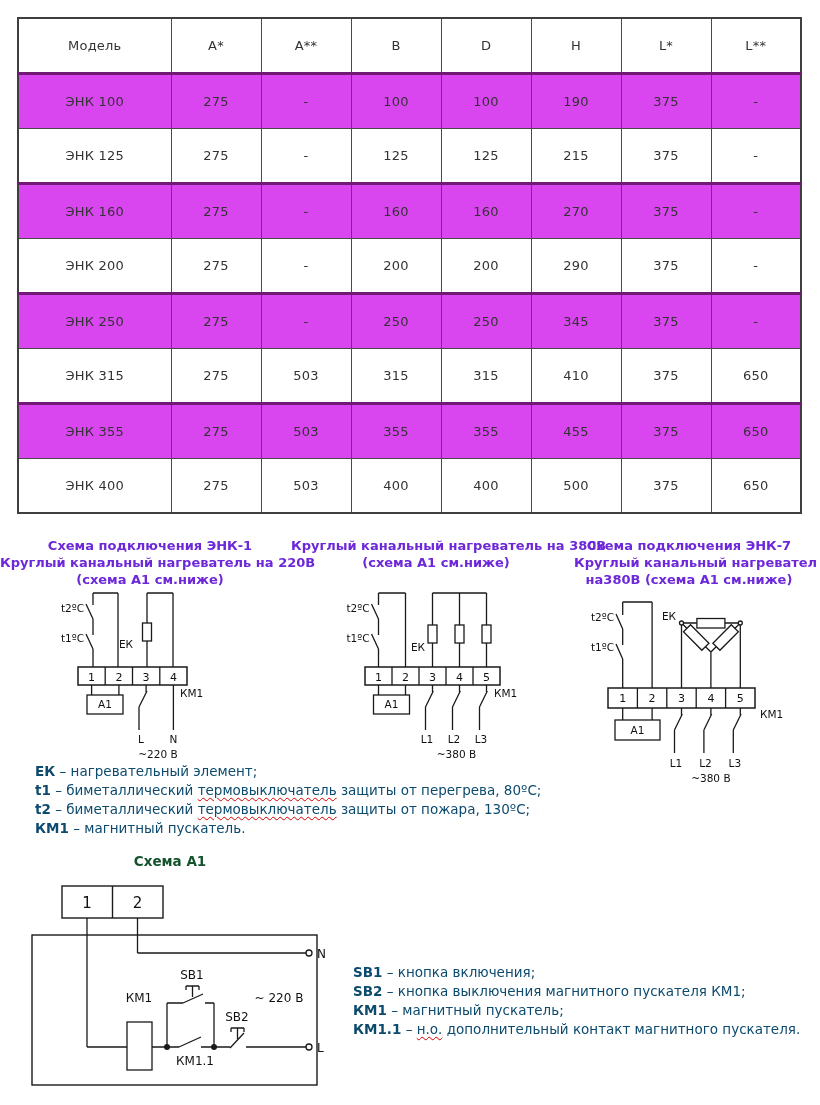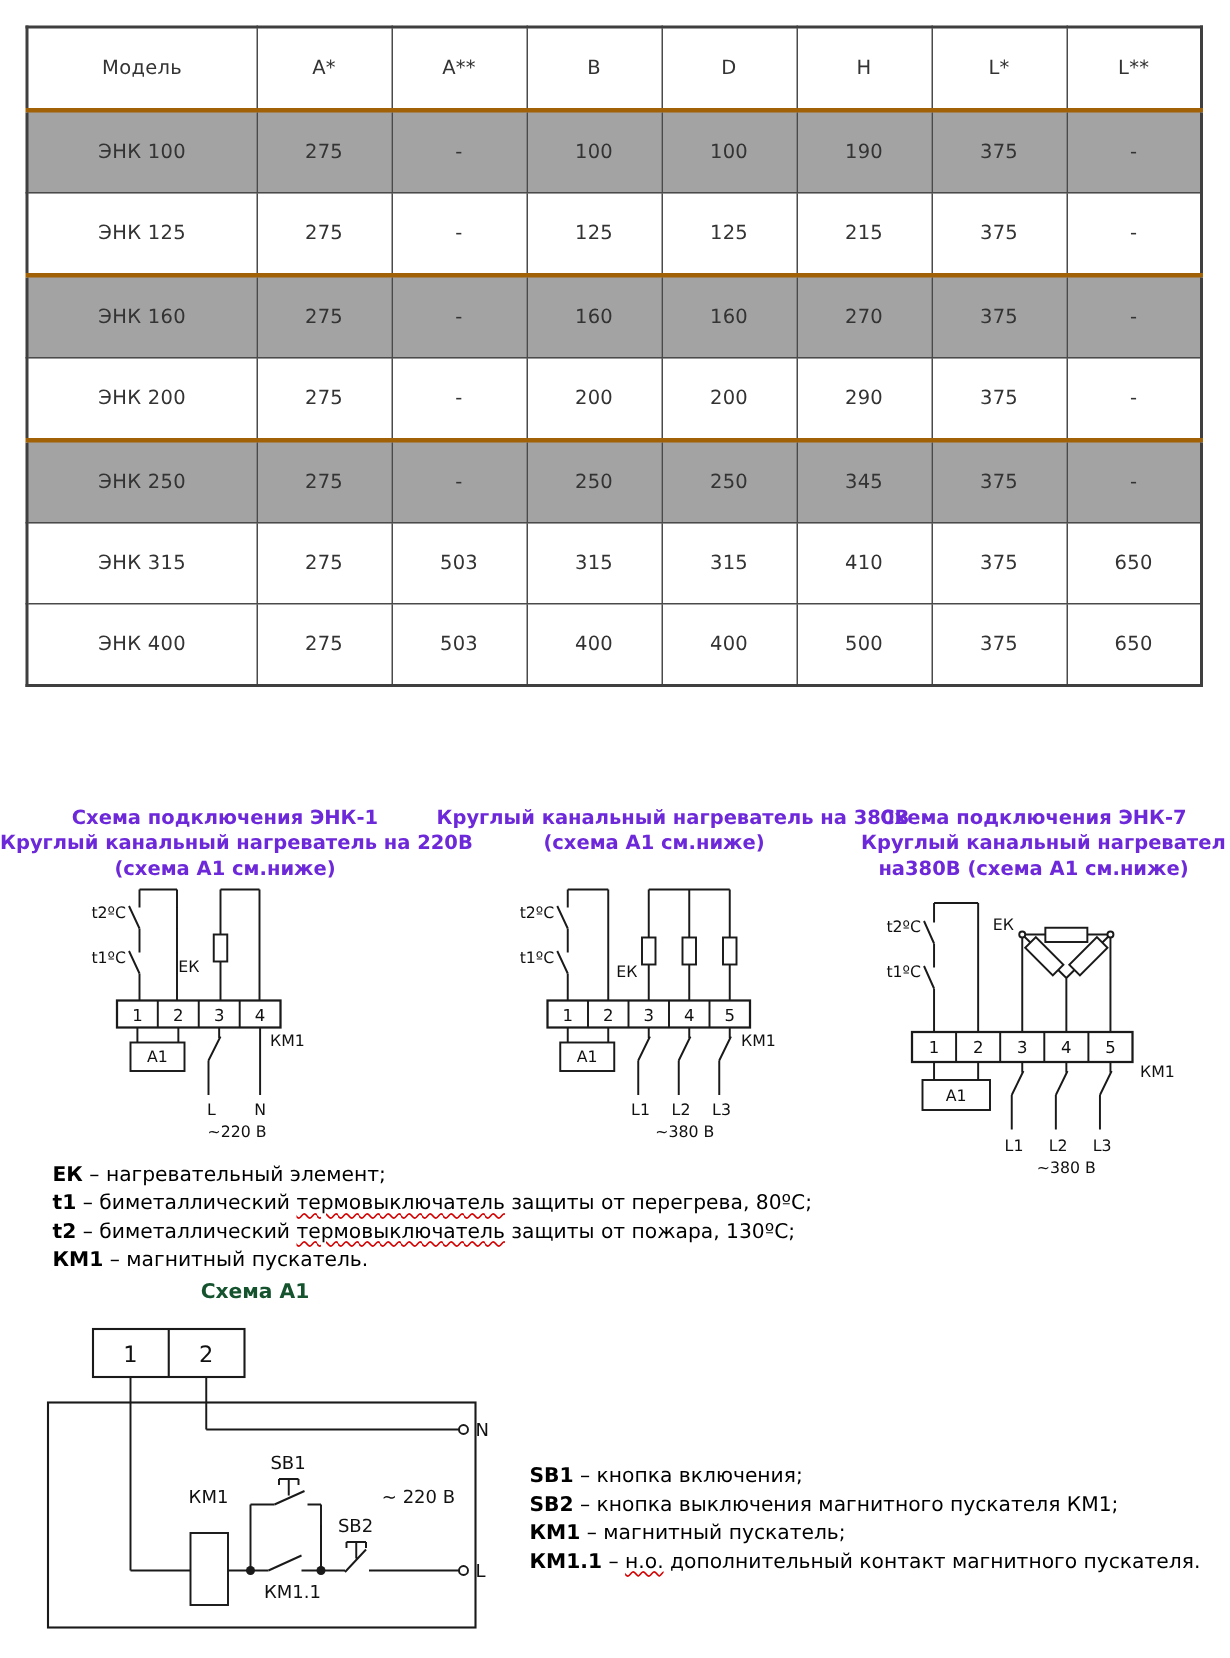--- a/index.html
+++ b/index.html
@@ -5,37 +5,37 @@
   html,body{margin:0;padding:0;background:#fff;}
   .page{position:relative;width:818px;height:1105px;background:#fff;overflow:hidden;
         font-family:"DejaVu Sans","Liberation Sans",sans-serif;color:#222;}
 
   
   table.dim{position:absolute;left:17px;top:17px;width:783px;border-collapse:collapse;
             table-layout:fixed;border:2px solid #3f3f3f;}
   table.dim th,table.dim td{border:1px solid #4a4a4a;height:53px;text-align:center;
             vertical-align:middle;font-size:13px;font-weight:normal;color:#333;
             letter-spacing:.2px;padding:0;background:#fff;}
-  table.dim tr.shaded td{background:#a3a3a3;border-top:3px solid #a16207;}
+  table.dim tr.shaded td{background:#d946ef;border-top:3px solid #701a75;}
 
   
   .dg-title{position:absolute;font-weight:bold;font-size:13px;line-height:17px;
             text-align:center;color:#6d28d9;}
   .dg-title div{white-space:nowrap;}
 
   
   svg{position:absolute;overflow:visible;}
   svg text{font-family:"DejaVu Sans","Liberation Sans",sans-serif;fill:#111;}
   .lbl{font-size:10.5px;}
   .num{font-size:11px;}
   .numbig{font-size:15px;}
   .lbl12{font-size:12px;}
 
   
-  .legend{position:absolute;font-size:13.5px;line-height:19px;color:#000000;margin-top:12px;}
+  .legend{position:absolute;font-size:13.5px;line-height:19px;color:#0c4a6e;}
   .lg-key{font-weight:bold;}
   .misspell{text-decoration-line:underline;text-decoration-style:wavy;
             text-decoration-color:#d40000;text-decoration-thickness:1px;
             text-underline-offset:2px;}
 
   .a1-title{position:absolute;left:25px;top:853px;width:290px;text-align:center;
             font-weight:bold;font-size:13.5px;color:#14532d;}
 </style>
 </head>
 <body>
@@ -116,20 +116,30 @@
           <td>375</td>
           <td>-</td>
       </tr>
       <tr>
         <td>ЭНК 315</td>
           <td>275</td>
           <td>503</td>
           <td>315</td>
           <td>315</td>
           <td>410</td>
+          <td>375</td>
+          <td>650</td>
+      </tr>
+      <tr class="shaded">
+        <td>ЭНК 355</td>
+          <td>275</td>
+          <td>503</td>
+          <td>355</td>
+          <td>355</td>
+          <td>455</td>
           <td>375</td>
           <td>650</td>
       </tr>
       <tr>
         <td>ЭНК 400</td>
           <td>275</td>
           <td>503</td>
           <td>400</td>
           <td>400</td>
           <td>500</td>

